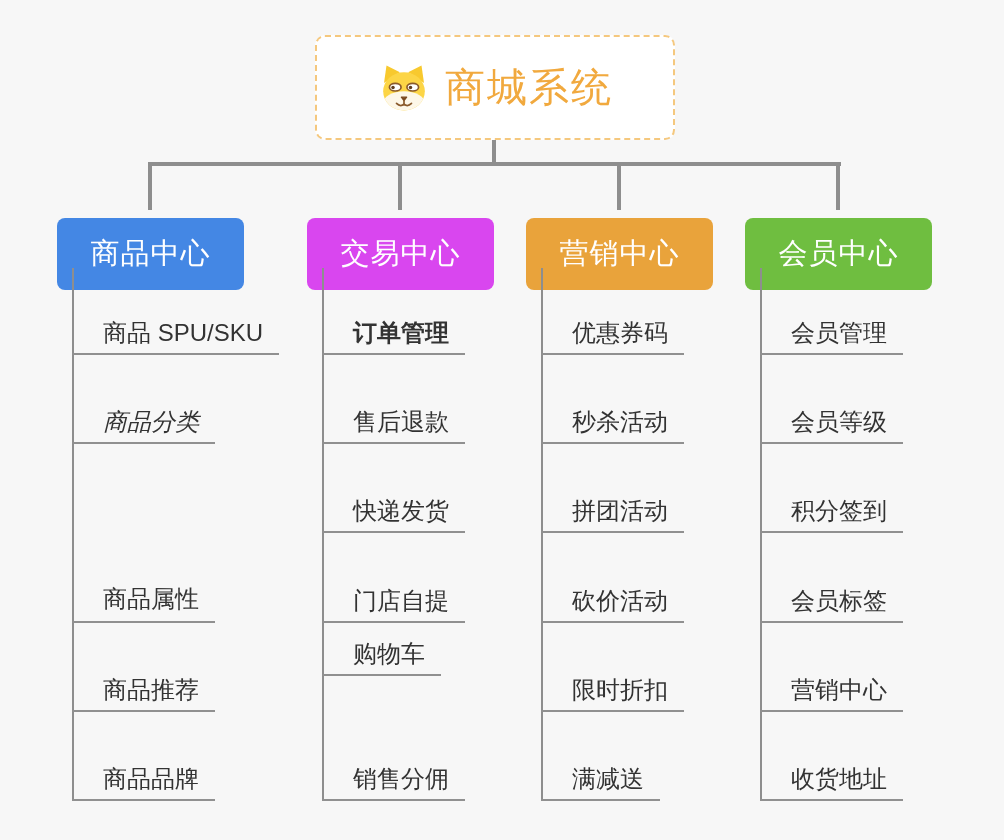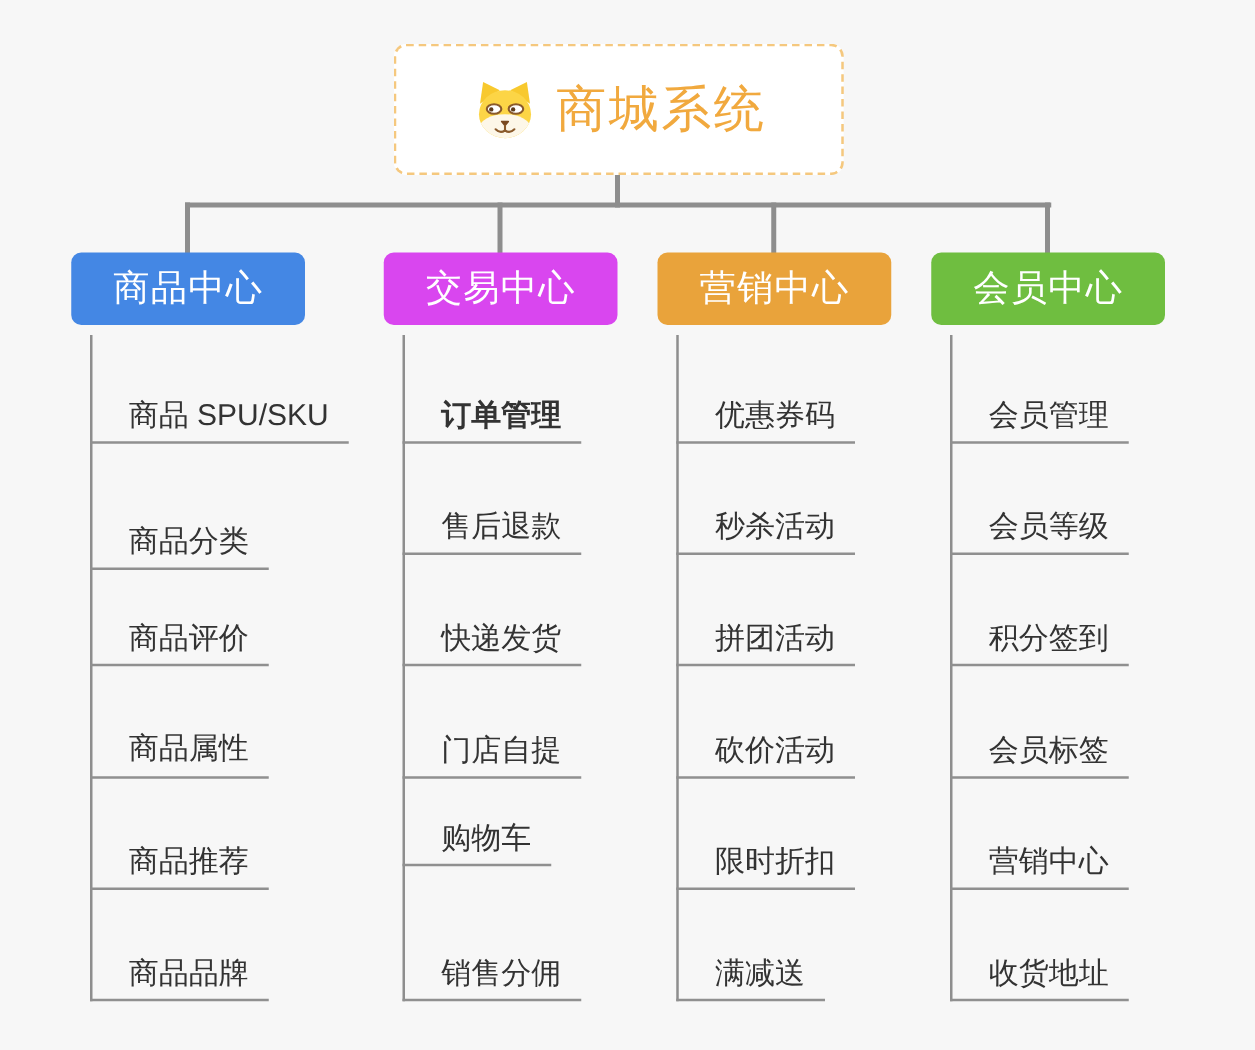--- a/index.html
+++ b/index.html
@@ -41,22 +41,22 @@
     letter-spacing: 2px;
     color: var(--root-text, #F1A93E);
     font-weight: 500;
     white-space: nowrap;
   }
   .doge { display: flex; align-items: center; }
 
   
   .branch { position: absolute; top: 0; width: 187px; height: 840px; }
   .branch-box {
-    position: absolute; left: 0; top: 202px;
-    width: 187px; height: 58px;
+    position: absolute; left: 0; top: 218px;
+    width: 187px; height: 72px;
     border-radius: 8px;
     display: flex; align-items: center; justify-content: center;
     cursor: default;
   }
   .branch-label {
     color: #FFFFFF;
     font-size: 29px;
     font-weight: 400;
     letter-spacing: 1px;
     white-space: nowrap;
@@ -114,25 +114,22 @@
 
 <div class="branch" style="left: 57px;">
     <div class="branch-drop"></div>
     <div class="branch-box" style="background: rgb(68, 135, 228);">
       <span class="branch-label">商品中心</span>
     </div>
     <div class="branch-trunk"></div>
   <div class="child-item" style="top: 309px;">
         <span class="child-label">商品 SPU/SKU</span>
       </div>
-      <div class="child-item" style="top: 410px;">
+      <div class="child-item" style="top: 398px; font-style: italic;">
         <span class="child-label">商品分类</span>
-      </div>
-      <div class="child-item" style="top: 487px;">
-        <span class="child-label">商品评价</span>
       </div>
       <div class="child-item" style="top: 577px; font-family: Liberation Mono, monospace;">
         <span class="child-label">商品属性</span>
       </div>
       <div class="child-item" style="top: 666px;">
         <span class="child-label">商品推荐</span>
       </div>
       <div class="child-item" style="top: 755px;">
         <span class="child-label">商品品牌</span>
       </div>
@@ -148,21 +145,21 @@
       </div>
       <div class="child-item" style="top: 398px;">
         <span class="child-label">售后退款</span>
       </div>
       <div class="child-item" style="top: 487px;">
         <span class="child-label">快递发货</span>
       </div>
       <div class="child-item" style="top: 577px;">
         <span class="child-label">门店自提</span>
       </div>
-      <div class="child-item" style="top: 647px;">
+      <div class="child-item" style="top: 630px;">
         <span class="child-label">购物车</span>
       </div>
       <div class="child-item" style="top: 755px;">
         <span class="child-label">销售分佣</span>
       </div>
     </div>
     <div class="branch" style="left: 526px;">
     <div class="branch-drop"></div>
     <div class="branch-box" style="background: rgb(233, 163, 59);">
       <span class="branch-label">营销中心</span>

